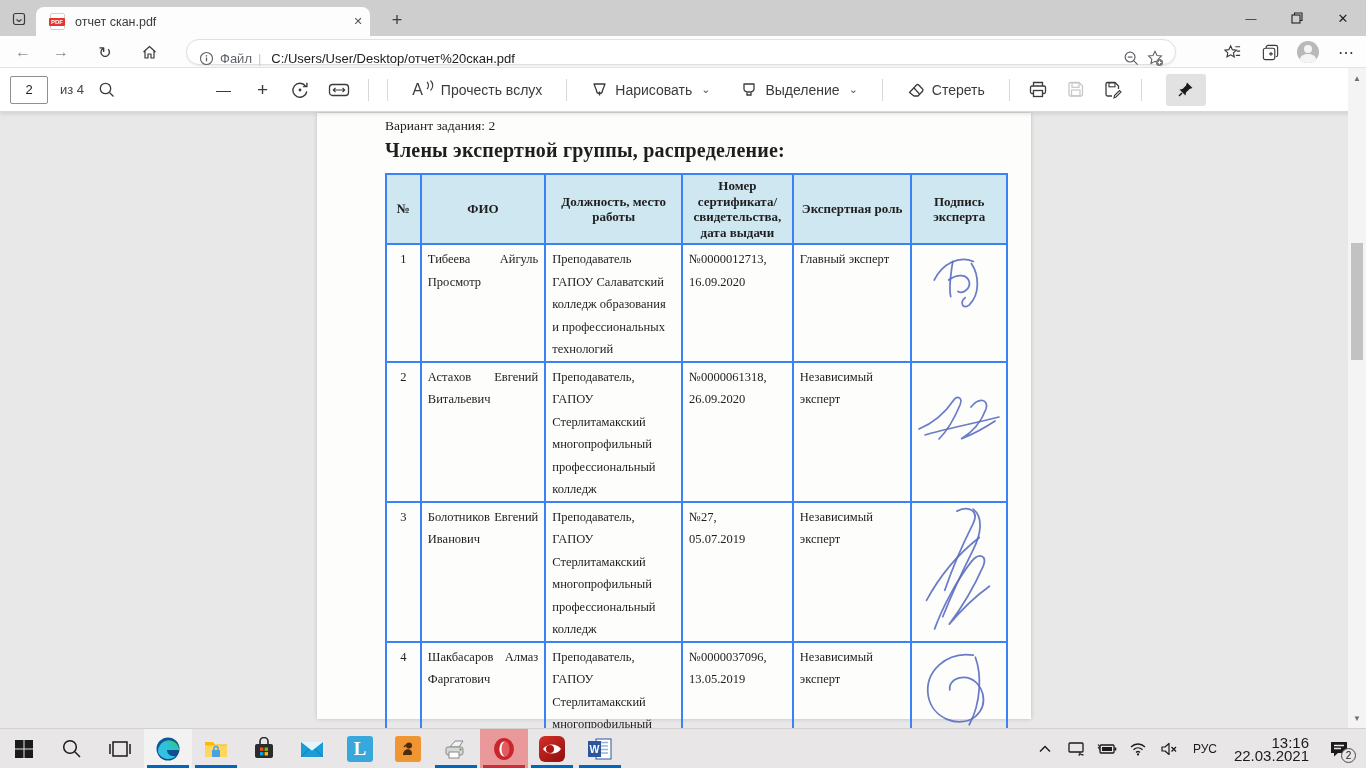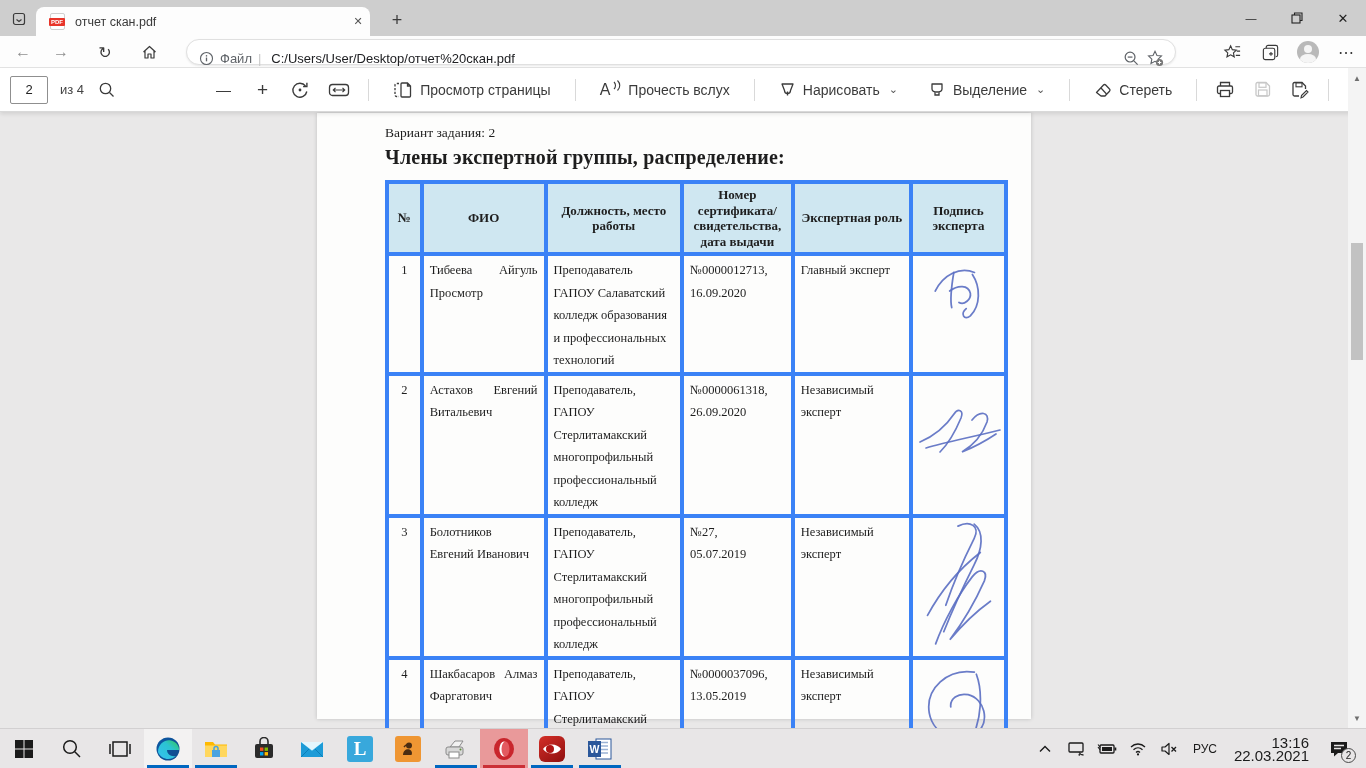--- a/index.html
+++ b/index.html
@@ -50,26 +50,26 @@
   .tool { display:flex; align-items:center; gap:7px; font-size:14px; color:#3b3b3b; white-space:nowrap; padding:4px 6px; border-radius:3px; }
   .tgroup { display:flex; align-items:center; gap:18px; margin-left:96px; }
   .vsep { width:1px; height:22px; background:#d9d9d9; }
   .glyphbtn { font-size:19px; color:#3b3b3b; font-weight:300; padding:0 4px; }
   .chev { font-size:11px; color:#555; margin-left:2px; }
   .pinbtn { background:#e2e2e2; border-radius:3px; width:40px; height:32px; display:flex; align-items:center; justify-content:center; margin-left:6px; }
 
   
   .content { position:absolute; left:0; top:111px; width:1366px; height:617px; background:#e9e8e8; overflow:hidden; }
   .page { position:absolute; left:317px; top:2px; width:714px; height:606px; background:#fdfdfc;
-          box-shadow:0 0 4px rgba(0,0,0,.18); padding:10px 23px 0 68px; color:#1e1e1e;
+          box-shadow:0 0 4px rgba(0,0,0,.18); padding:3px 23px 0 68px; color:#1e1e1e;
           font-family:"Liberation Serif", serif; }
   .variant { font-size:13.5px; line-height:20px; }
   .docheading { font-size:20px; font-weight:bold; line-height:20px; margin-top:4px; letter-spacing:.2px; }
   table.doc { border-collapse:collapse; margin-top:13px; table-layout:fixed; }
-  table.doc td, table.doc th { border:4px solid #3b82f6; vertical-align:top; overflow:hidden; }
+  table.doc td, table.doc th { border:2px solid #3b82f6; vertical-align:top; overflow:hidden; }
   table.doc th { background:#cfe7f1; font-size:13px; font-weight:bold; text-align:center; vertical-align:middle;
                  white-space:pre-line; line-height:15.5px; padding:3px 2px; }
   table.doc td { font-size:12.5px; line-height:22.5px; padding:3px 6px 0 6px; }
   td.cnum { text-align:center; padding-left:2px; padding-right:2px; }
   td.cname { text-align:justify; }
   td.pre { white-space:pre-line; }
   td.sig { position:relative; padding:0; }
   .sig svg { position:absolute; }
   .ink { stroke:#5a6ec2; stroke-width:1.7; fill:none; stroke-linecap:round; opacity:.9; }
 
@@ -203,27 +203,20 @@
       </svg>
     </span>
     <span style="display:flex;">
       <svg width="22" height="18" viewBox="0 0 22 18">
         <rect x="1.5" y="3.5" width="19" height="11" rx="3" fill="none" stroke="#3b3b3b" stroke-width="1.3"></rect>
         <path d="M5.5 9 H16.5 M7.5 6.8 L5.3 9 L7.5 11.2 M14.5 6.8 L16.7 9 L14.5 11.2" fill="none" stroke="#3b3b3b" stroke-width="1.2"></path>
       </svg>
     </span>
     <span class="vsep"></span>
 
-    <span class="tool">
-      <svg width="20" height="18" viewBox="0 0 20 18">
-        <path d="M6 2.5 H3.5 A1.5 1.5 0 0 0 2 4 V14 A1.5 1.5 0 0 0 3.5 15.5 H6" fill="none" stroke="#3b3b3b" stroke-width="1.3" stroke-dasharray="2.2 1.6"></path>
-        <path d="M9 2 H14.5 L17.5 5 V15 A1 1 0 0 1 16.5 16 H9 A1 1 0 0 1 8 15 V3 A1 1 0 0 1 9 2 Z M14.5 2 V5 H17.5" fill="none" stroke="#3b3b3b" stroke-width="1.3"></path>
-      </svg>
-      <span>Просмотр страницы</span>
-    </span>
     <span class="vsep"></span>
 
     <span class="tool">
       <span style="font-size:16px; color:#3b3b3b;">A</span>
       <svg width="8" height="12" viewBox="0 0 8 12" style="margin-left:-4px; margin-top:-8px;">
         <path d="M1 9 C3 7 3 4 1 2 M4.5 10.5 C7.5 7.5 7.5 3.5 4.5 .5" fill="none" stroke="#3b3b3b" stroke-width="1.1"></path>
       </svg>
       <span>Прочесть вслух</span>
     </span>
     <span class="vsep"></span>

